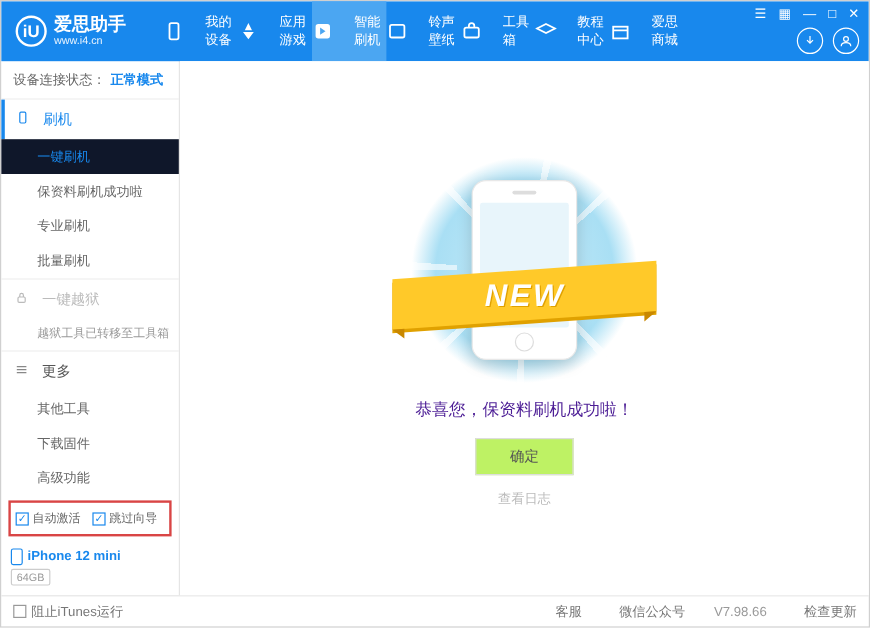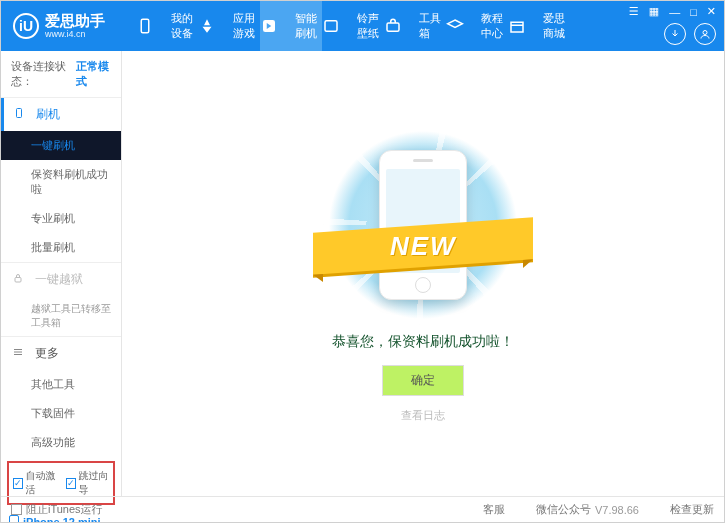--- a/index.html
+++ b/index.html
@@ -13,21 +13,21 @@
 .nav-tab{width:62px;display:flex;flex-direction:row;align-items:center;justify-content:center;cursor:pointer;font-size:11px;gap:17px}
 .nav-tab.active{background:#4ba6f2}
 .nav-tab .nicon{width:18px;height:18px;display:flex;align-items:center;justify-content:center}
 .nav-tab .nicon svg{width:18px;height:18px;fill:#fff}
 .title-right{position:absolute;right:8px;top:4px;display:flex;align-items:center;gap:10px}
 .win-btn{font-size:11px;color:#fff;cursor:pointer}
 .circle-btns{position:absolute;right:8px;bottom:6px;display:flex;gap:8px}
 .circle-btn{width:22px;height:22px;border:1.5px solid #fff;border-radius:50%;display:flex;align-items:center;justify-content:center;cursor:pointer}
 .circle-btn svg{width:12px;height:12px;fill:none;stroke:#fff;stroke-width:2}
 .body{flex:1;display:flex;min-height:0}
-.sidebar{width:121px;border-right:1px solid #e5e5e5;display:flex;flex-direction:column;font-size:12px;color:#666}
+.sidebar{width:149px;border-right:1px solid #e5e5e5;display:flex;flex-direction:column;font-size:12px;color:#666}
 .conn-status{padding:8px 10px;font-size:11px;color:#666;display:flex;gap:4px}
 .conn-status .mode{color:#1888ed;font-weight:bold}
 .side-section{border-top:1px solid #eee}
 .side-head{display:flex;align-items:flex-start;padding:8px 10px;gap:10px;color:#555;font-size:12px}
 .side-head.blue{color:#1888ed;border-left:3px solid #1888ed;padding-left:8px}
 .side-head .hicon{width:14px;height:14px;display:flex;align-items:center;justify-content:center}
 .side-item{padding:7px 8px 7px 30px;cursor:pointer;font-size:11px;color:#666}
 .side-item.active{background:#0f172a;color:#1888ed}
 .side-note{padding:6px 8px 6px 30px;font-size:10px;color:#999;line-height:1.4}
 .checks{border:2px solid #d94545;margin:4px 6px;padding:6px 4px;display:flex;gap:10px;font-size:10px}
@@ -45,29 +45,29 @@
  border-radius:50%;mask:radial-gradient(circle,transparent 40%,#000 40%)}
 .phone{position:absolute;width:88px;height:150px;background:#fff;border-radius:12px;left:56px;top:25px;box-shadow:0 4px 12px rgba(0,0,0,.15);border:1px solid #e8e8e8}
 .phone::before{content:"";position:absolute;top:8px;left:50%;transform:translateX(-50%);width:20px;height:3px;background:#ddd;border-radius:2px}
 .phone::after{content:"";position:absolute;bottom:6px;left:50%;transform:translateX(-50%);width:14px;height:14px;border:1.5px solid #ddd;border-radius:50%}
 .phone .screen{position:absolute;top:18px;left:6px;right:6px;bottom:26px;background:#e8f5fb;border-radius:2px}
 .ribbon{position:absolute;left:-10px;right:-10px;top:100px;height:42px;background:#ffc929;transform:skewY(-4deg);display:flex;align-items:center;justify-content:center;box-shadow:0 3px 0 #e0a100}
 .ribbon::before,.ribbon::after{content:"";position:absolute;width:0;height:0;bottom:-8px}
 .ribbon::before{left:0;border-left:10px solid transparent;border-top:8px solid #c98800}
 .ribbon::after{right:0;border-right:10px solid transparent;border-top:8px solid #c98800}
 .ribbon span{color:#fff;font-weight:900;font-size:26px;letter-spacing:2px;font-style:italic;transform:skewY(4deg);text-shadow:1px 1px 0 #e0a100}
-.success-text{margin-top:8px;font-size:14px;color:#14532d}
+.success-text{margin-top:8px;font-size:14px;color:#4c1d95}
 .ok-btn{margin-top:14px;padding:6px 28px;border:1px solid #ddd;background:#bef264;font-size:12px;color:#555;cursor:pointer}
 .log-link{margin-top:12px;font-size:11px;color:#bbb;cursor:pointer}
 .footer{height:26px;border-top:1px solid #e5e5e5;display:flex;align-items:center;font-size:11px;color:#777;padding:0 10px}
 .footer .fl{display:flex;align-items:center;gap:4px;cursor:pointer}
 .footer .fbox{width:11px;height:11px;border:1px solid #999}
 .footer .spacer{flex:1}
 .footer .fitem{margin-left:31px;cursor:pointer}
-.footer .ver{margin-left:4px;color:#999}
+.footer .ver{margin-left:24px;color:#999}
 </style>
 </head>
 <body>
 
 <div class="titlebar">
   <div class="logo-area">
     <div class="logo-icon">iU</div>
     <div>
       <div class="logo-text">爱思助手</div>
       <div class="logo-sub">www.i4.cn</div>

